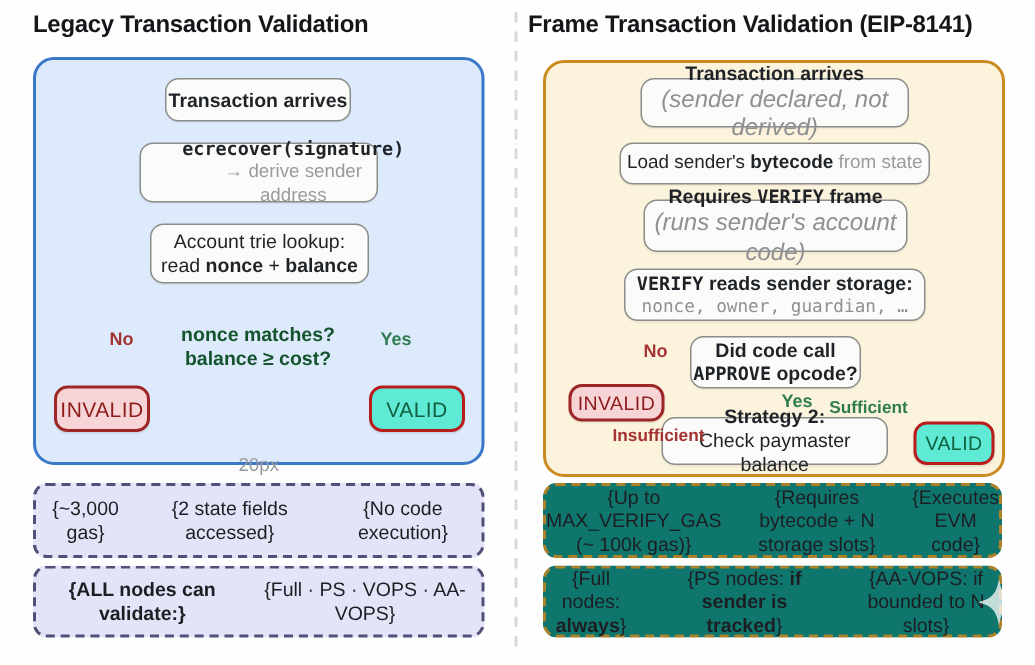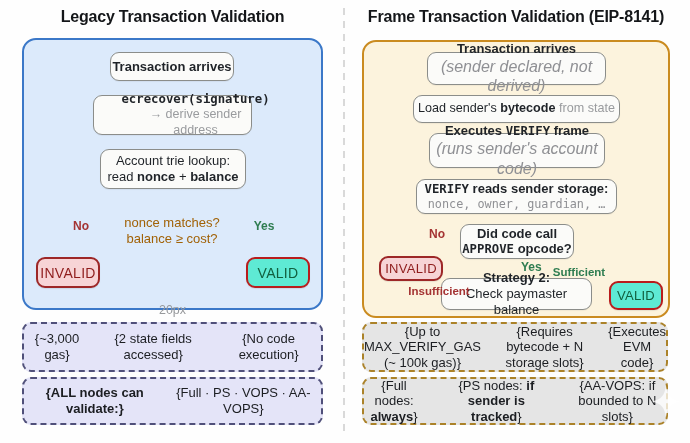--- a/index.html
+++ b/index.html
@@ -1,51 +1,51 @@
 <!DOCTYPE html>
 <html><head>
 <meta charset="utf-8">
 <style>
   html,body{margin:0;padding:0;background:#ffffff;}
   body{width:690px;height:443px;overflow:hidden;font-family:"Liberation Sans",sans-serif;}
   .canvas{position:relative;width:690px;height:443px;background:#fefefe;}
   .abs{position:absolute;}
   svg.wiring{position:absolute;left:0;top:0;width:690px;height:443px;pointer-events:none;}
 
-  .panel-title{font-size:16px;font-weight:700;color:#141619;text-align:center;letter-spacing:-0.2px;}
+  .panel-title{font-size:16px;font-weight:700;color:#141619;text-align:left;letter-spacing:-0.2px;}
   .container{border-radius:14px;box-sizing:border-box;}
   .container.left{background:#dceafb;border:2px solid #3b78c8;}
   .container.right{background:#fcf3dd;border:2px solid #ca8b20;}
 
   .node{background:#fbfbf9;border:1.4px solid #8b8d8a;border-radius:9px;box-sizing:border-box;
         display:flex;flex-direction:column;align-items:center;justify-content:center;
         text-align:center;box-shadow:0 1px 1px rgba(0,0,0,0.05);line-height:1.22;}
   .t-main{font-size:13px;color:#1f2328;}
   .t-semi{font-weight:600;}
   .t-bold{font-weight:700;}
   .t-gray{color:#999b9e;}
   .t-italic{font-style:italic;color:#8f9094;font-size:16px;}
   .mono-b{font-family:"DejaVu Sans Mono",monospace;font-weight:700;font-size:12.3px;}
   .mono-gray{font-family:"DejaVu Sans Mono",monospace;color:#8f9094;font-size:11.8px;}
 
-  .diamond-text{font-size:13px;color:#a16207;text-align:center;line-height:1.25;}
+  .diamond-text{font-size:13px;color:#14532d;text-align:center;line-height:1.25;font-weight:bold;}
 
   .terminal{border-radius:9px;box-sizing:border-box;display:flex;align-items:center;justify-content:center;
             font-weight:400;letter-spacing:0.3px;box-shadow:0 1px 1px rgba(0,0,0,0.08);}
   .invalid{background:#f7d4d6;border:2px solid #9d2727;color:#8e1c1c;}
   .valid{background:#5eead4;border:2px solid #b91c1c;color:#11603f;}
 
   .branch-label{font-size:12px;font-weight:600;text-align:center;}
   .lbl-red{color:#a43333;}
   .lbl-green{color:#2f7d51;}
 
   .note{border-radius:9px;box-sizing:border-box;display:flex;align-items:center;
         justify-content:center;text-align:center;font-size:13px;color:#1c1e22;line-height:1.2;}
   .note.lav{background:#e4e4f8;border:2px dashed #50507a;}
-  .note.yel{background:#e5e5e5;border:2px dashed #ab8229;gap:24px;}
+  .note.yel{background:#0f766e;border:2px dashed #ab8229;gap:24px;}
 
   .gap-label{font-size:12.5px;color:#97999c;text-align:center;}
   .rich span{display:inline;}
 </style>
 </head>
 <body>
 
 <div class="canvas">
 
   <svg class="wiring" viewBox="0 0 690 443">
@@ -123,21 +123,21 @@
   <div class="abs node" style="left:427px;top:52px;width:179px;height:33px;">
     <div class="t-main t-semi">Transaction arrives</div>
     <div class="t-italic">(sender declared, not derived)</div>
   </div>
 
   <div class="abs node" style="left:413px;top:95px;width:207px;height:28px;">
     <div class="t-main rich" style="font-size:12.6px;"><span>Load sender's </span><span class="t-bold">bytecode</span><span class="t-gray"> from state</span></div>
   </div>
 
   <div class="abs node" style="left:429px;top:133px;width:176px;height:35px;">
-    <div class="t-main t-semi rich"><span>Executes </span><span class="mono-b">VERIFY</span><span> frame</span></div>
+    <div class="t-main t-semi rich"><span>Requires </span><span class="mono-b">VERIFY</span><span> frame</span></div>
     <div class="t-italic">(runs sender's account code)</div>
   </div>
 
   <div class="abs node" style="left:416px;top:179px;width:201px;height:35px;align-items:center;">
     <div class="t-main t-semi rich"><span class="mono-b">VERIFY</span><span> reads sender storage:</span></div>
     <div class="mono-gray">nonce, owner, guardian, …</div>
   </div>
 
   <div class="abs node" style="left:460px;top:224px;width:114px;height:35px;">
     <div class="t-main t-semi">Did code call</div>

